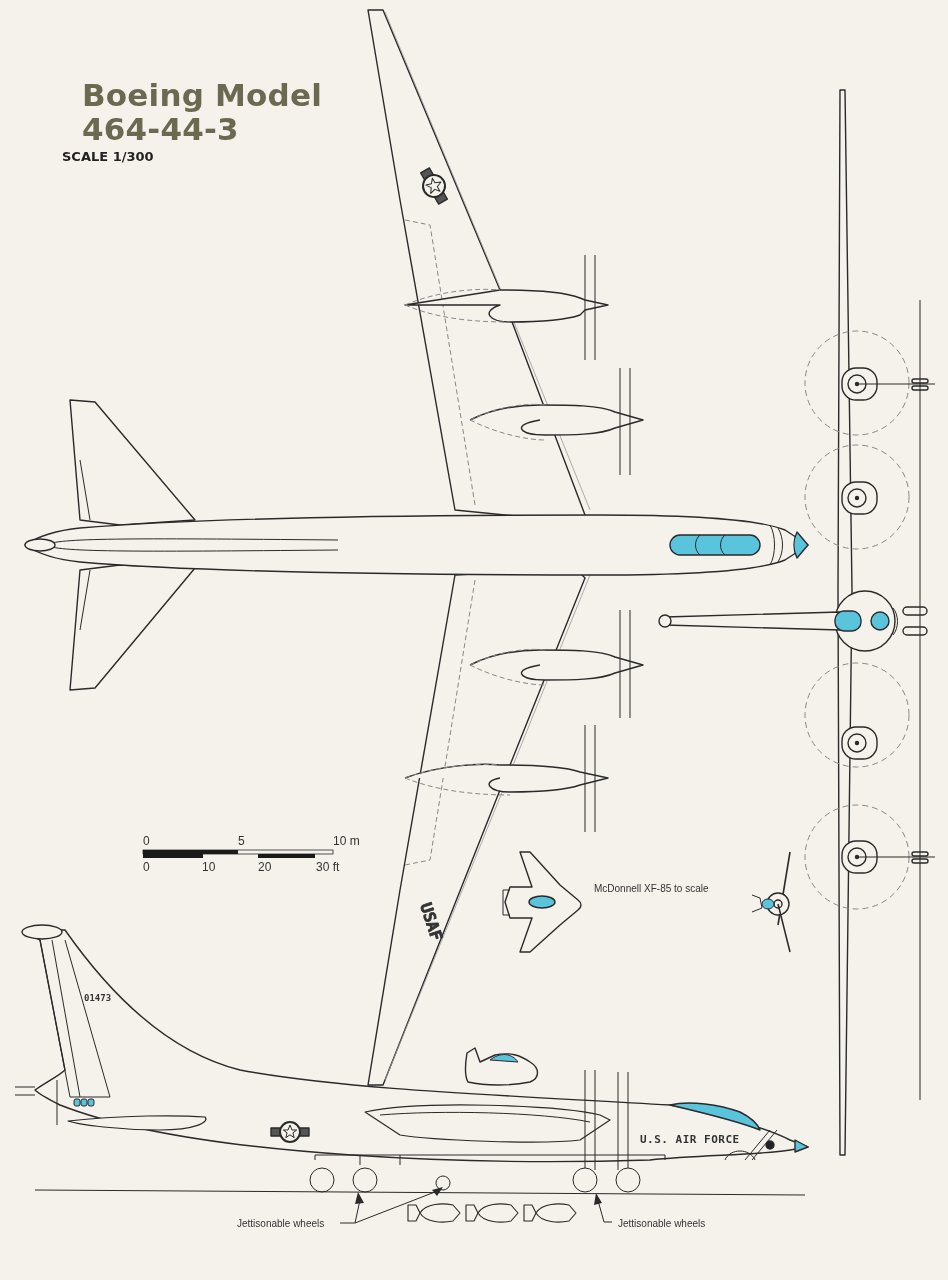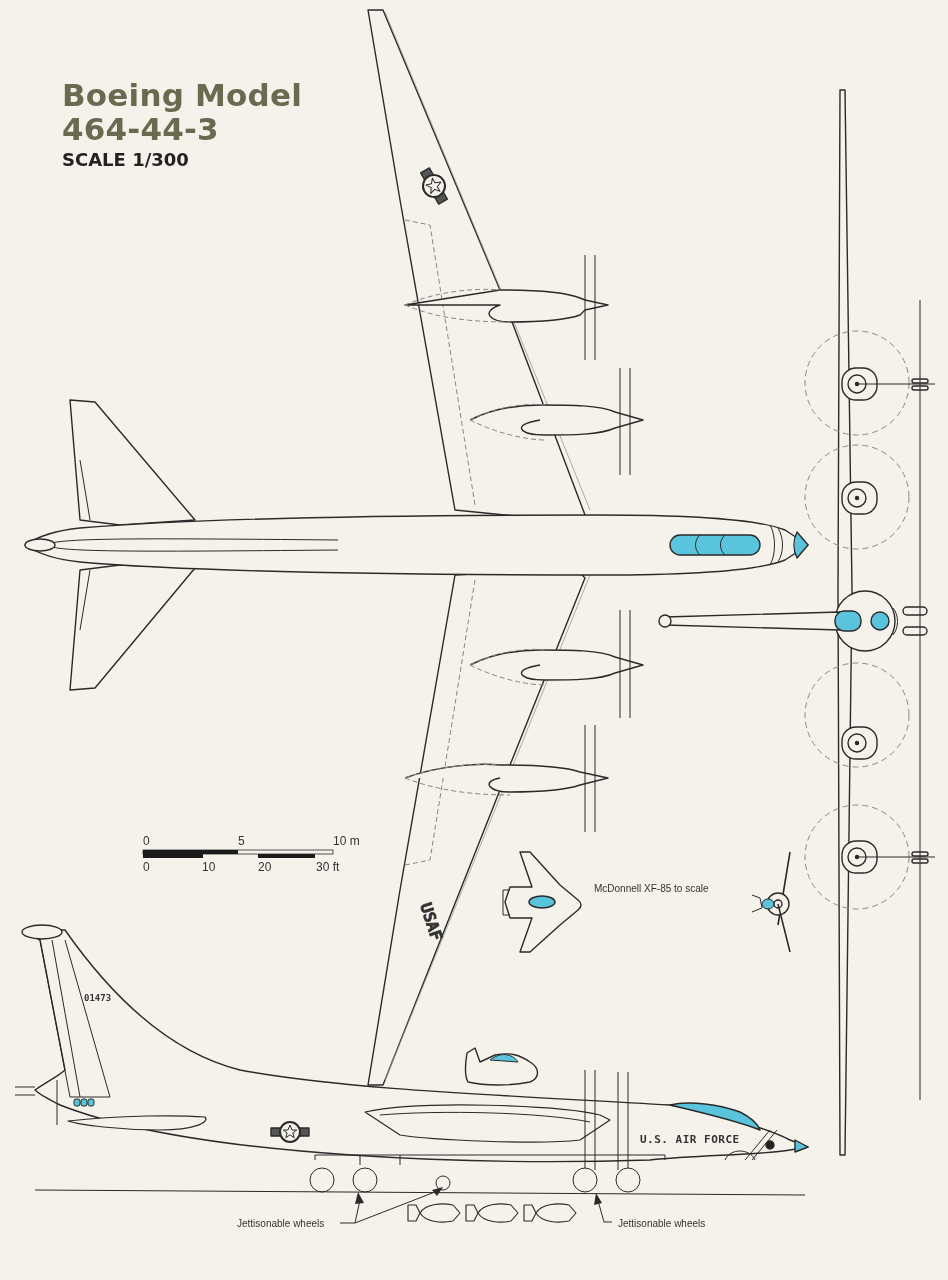--- a/index.html
+++ b/index.html
@@ -1,19 +1,19 @@
 <!DOCTYPE html>
 <html><head>
 <meta charset="utf-8">
 <style>
   html, body { margin: 0; padding: 0; }
   body { width: 948px; height: 1280px; background: #f5f2eb; position: relative; overflow: hidden; font-family: "DejaVu Sans", sans-serif; }
   .title-block { position: absolute; left: 62px; top: 78px; }
-  .title { font-family: "DejaVu Sans", sans-serif; font-weight: bold; color: #6b6a50; font-size: 31px; line-height: 34px; letter-spacing: 0.2px; }
-  .scale-label { font-family: "DejaVu Sans", sans-serif; font-weight: bold; font-size: 18px; color: #222; margin-top: 3px; }
+  .title { font-family: "DejaVu Sans", sans-serif; font-weight: bold; color: #6b6a50; font-size: 31px; line-height: 34px; letter-spacing: 0.2px; margin-left: 20px; }
+  .scale-label { font-family: "DejaVu Sans", sans-serif; font-weight: bold; font-size: 13px; color: #222; margin-top: 3px; }
   svg.drawing { position: absolute; left: 0; top: 0; }
   .lbl { font-family: "Liberation Sans", sans-serif; fill: #333; }
   .stencil { font-family: "DejaVu Sans Mono", monospace; font-weight: bold; fill: #333; }
 </style>
 </head>
 <body>
 
 <div class="title-block">
   <div class="title">Boeing Model</div>
   <div class="title">464-44-3</div>

